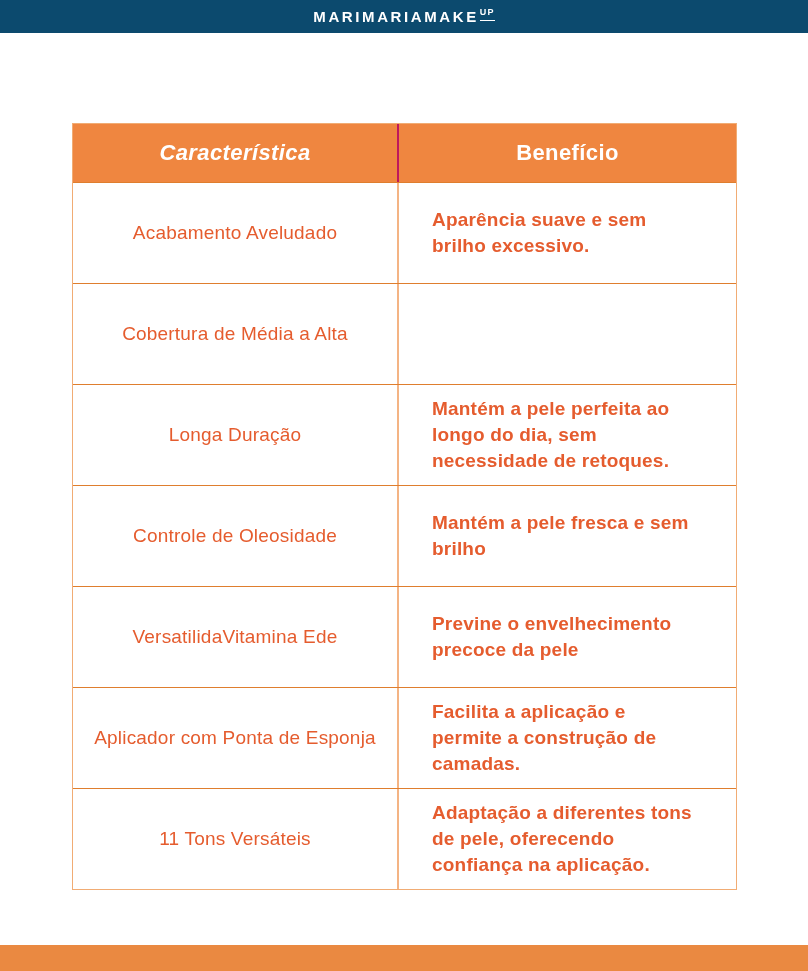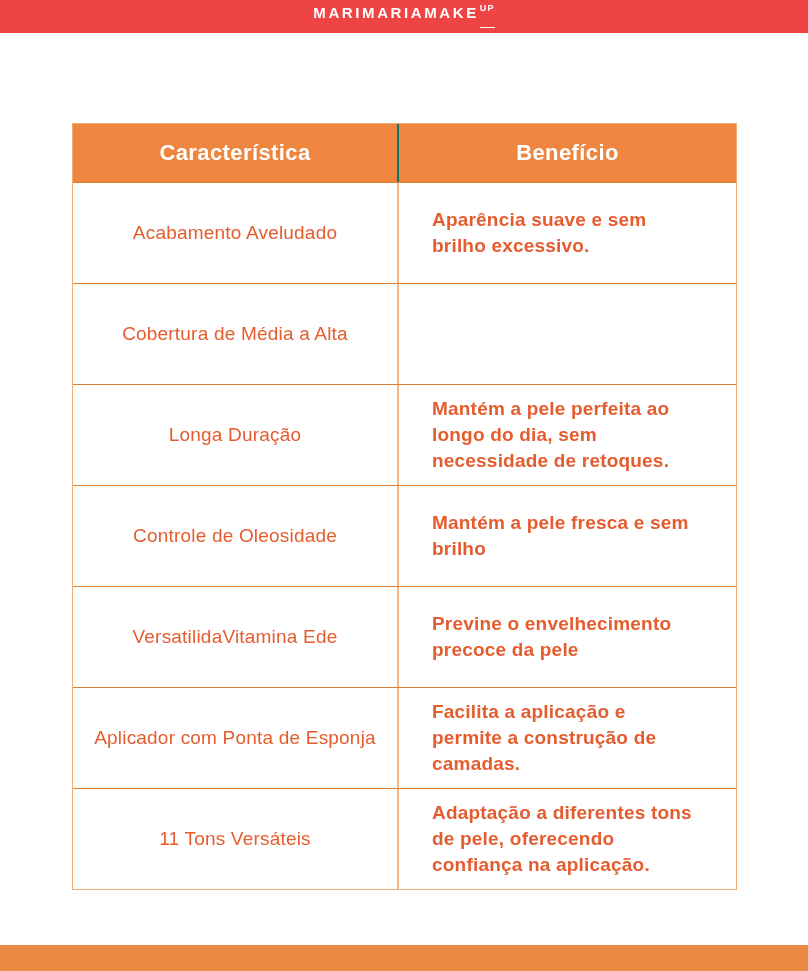--- a/index.html
+++ b/index.html
@@ -3,47 +3,47 @@
 <meta charset="utf-8">
 <style>
   html,body{margin:0;padding:0;}
   body{
     width:808px;height:971px;position:relative;background:#ffffff;overflow:hidden;
     font-family:"Liberation Sans","DejaVu Sans",sans-serif;
   }
   
   .top-banner{
     position:absolute;left:0;top:0;width:808px;height:33px;
-    background:#ef4444;display:flex;align-items:center;justify-content:center;
+    background:#0c4a6e;display:flex;align-items:center;justify-content:center;
   }
   .logo{
     color:#ffffff;font-weight:800;font-size:15px;letter-spacing:2.6px;
     display:flex;align-items:flex-start;line-height:1;
   }
   .logo .sup{
-    font-size:9px;letter-spacing:1.2px;margin-left:1px;padding-bottom:14px;
+    font-size:9px;letter-spacing:1.2px;margin-left:1px;padding-bottom:3px;
     border-bottom:1.5px solid #ffffff;transform:translateY(-1px);
   }
   
   .bottom-banner{
     position:absolute;left:0;bottom:0;width:808px;height:26px;background:#EA8941;
   }
   
   .feature-table{
     position:absolute;left:72px;top:123px;width:665px;
     border:1px solid #F1AC74;box-sizing:border-box;background:#ffffff;
   }
   .thead{
     display:grid;grid-template-columns:326px 1fr;height:58px;
   }
   .th{
     background:#EF8640;color:#ffffff;font-weight:700;font-size:22px;letter-spacing:0.4px;
     display:flex;align-items:center;justify-content:center;
   }
-  .th.first{border-right:2px solid #0f766e;}
+  .th.first{border-right:2px solid #be185d;font-style:italic;}
   .trow{
     display:grid;grid-template-columns:326px 1fr;height:100px;
     border-top:1px solid #DF7E2E;
   }
   .trow:first-of-type{border-top:none;}
   .td{
     color:#E55C2E;font-size:19px;line-height:1.38;letter-spacing:0.2px;font-weight:500;
     display:flex;align-items:center;box-sizing:border-box;
   }
   .td.feature{

